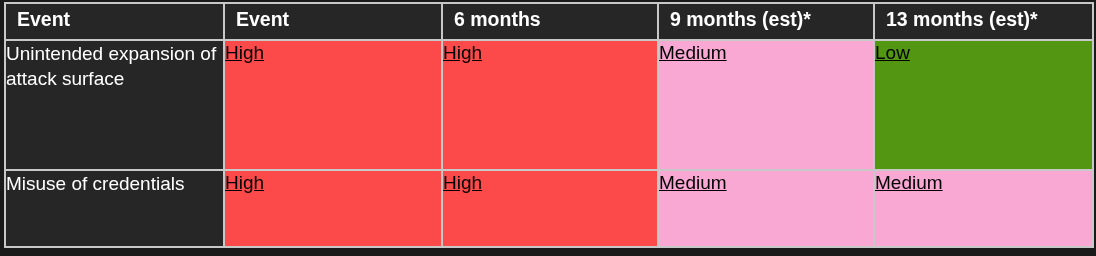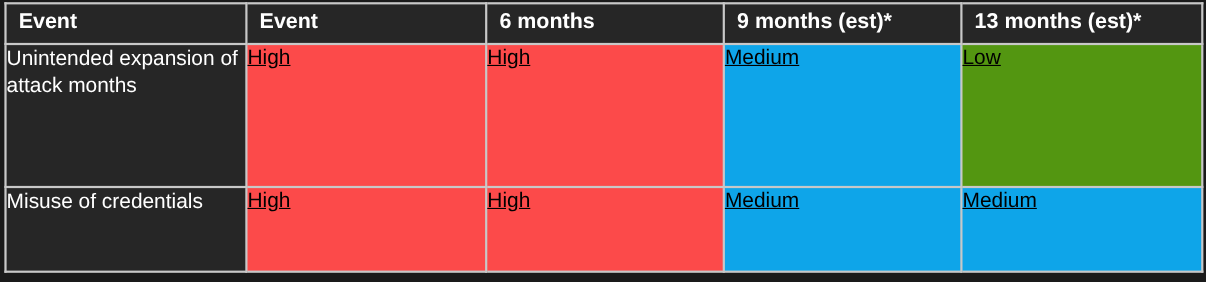--- a/index.html
+++ b/index.html
@@ -72,21 +72,21 @@
   
   td.value-cell {
     color: #000000;
     font-size: 19px;
     padding: 5px 8px 4px 11px;
     line-height: 1.3;
     text-decoration: underline;
   }
 
   td.level-high   { background: #fc4a4a; }
-  td.level-medium { background: #0ea5e9; }
+  td.level-medium { background: #f9a8d4; }
   td.level-low    { background: #539611; }
 
   tr.data-row-0 { height: 107px; }
   tr.data-row-1 { height: 38px; }
   tr.data-row-2 { height: 64px; border-radius: 31px; }
 </style>
 </head>
 <body>
 
 <div class="risk-table-wrap">
@@ -102,21 +102,21 @@
       <tr class="header-row">
         <th>Event</th>
         <th>Event</th>
         <th>6 months</th>
         <th>9 months (est)*</th>
         <th>13 months (est)*</th>
       </tr>
     </thead>
     <tbody>
       <tr class="data-row-0">
-        <td class="row-label">Unintended expansion of attack months</td>
+        <td class="row-label">Unintended expansion of attack surface</td>
         <td class="value-cell level-high">High</td>
         <td class="value-cell level-high">High</td>
         <td class="value-cell level-medium">Medium</td>
         <td class="value-cell level-low">Low</td>
       </tr>
       <tr class="data-row-2">
         <td class="row-label">Misuse of credentials</td>
         <td class="value-cell level-high">High</td>
         <td class="value-cell level-high">High</td>
         <td class="value-cell level-medium">Medium</td>

